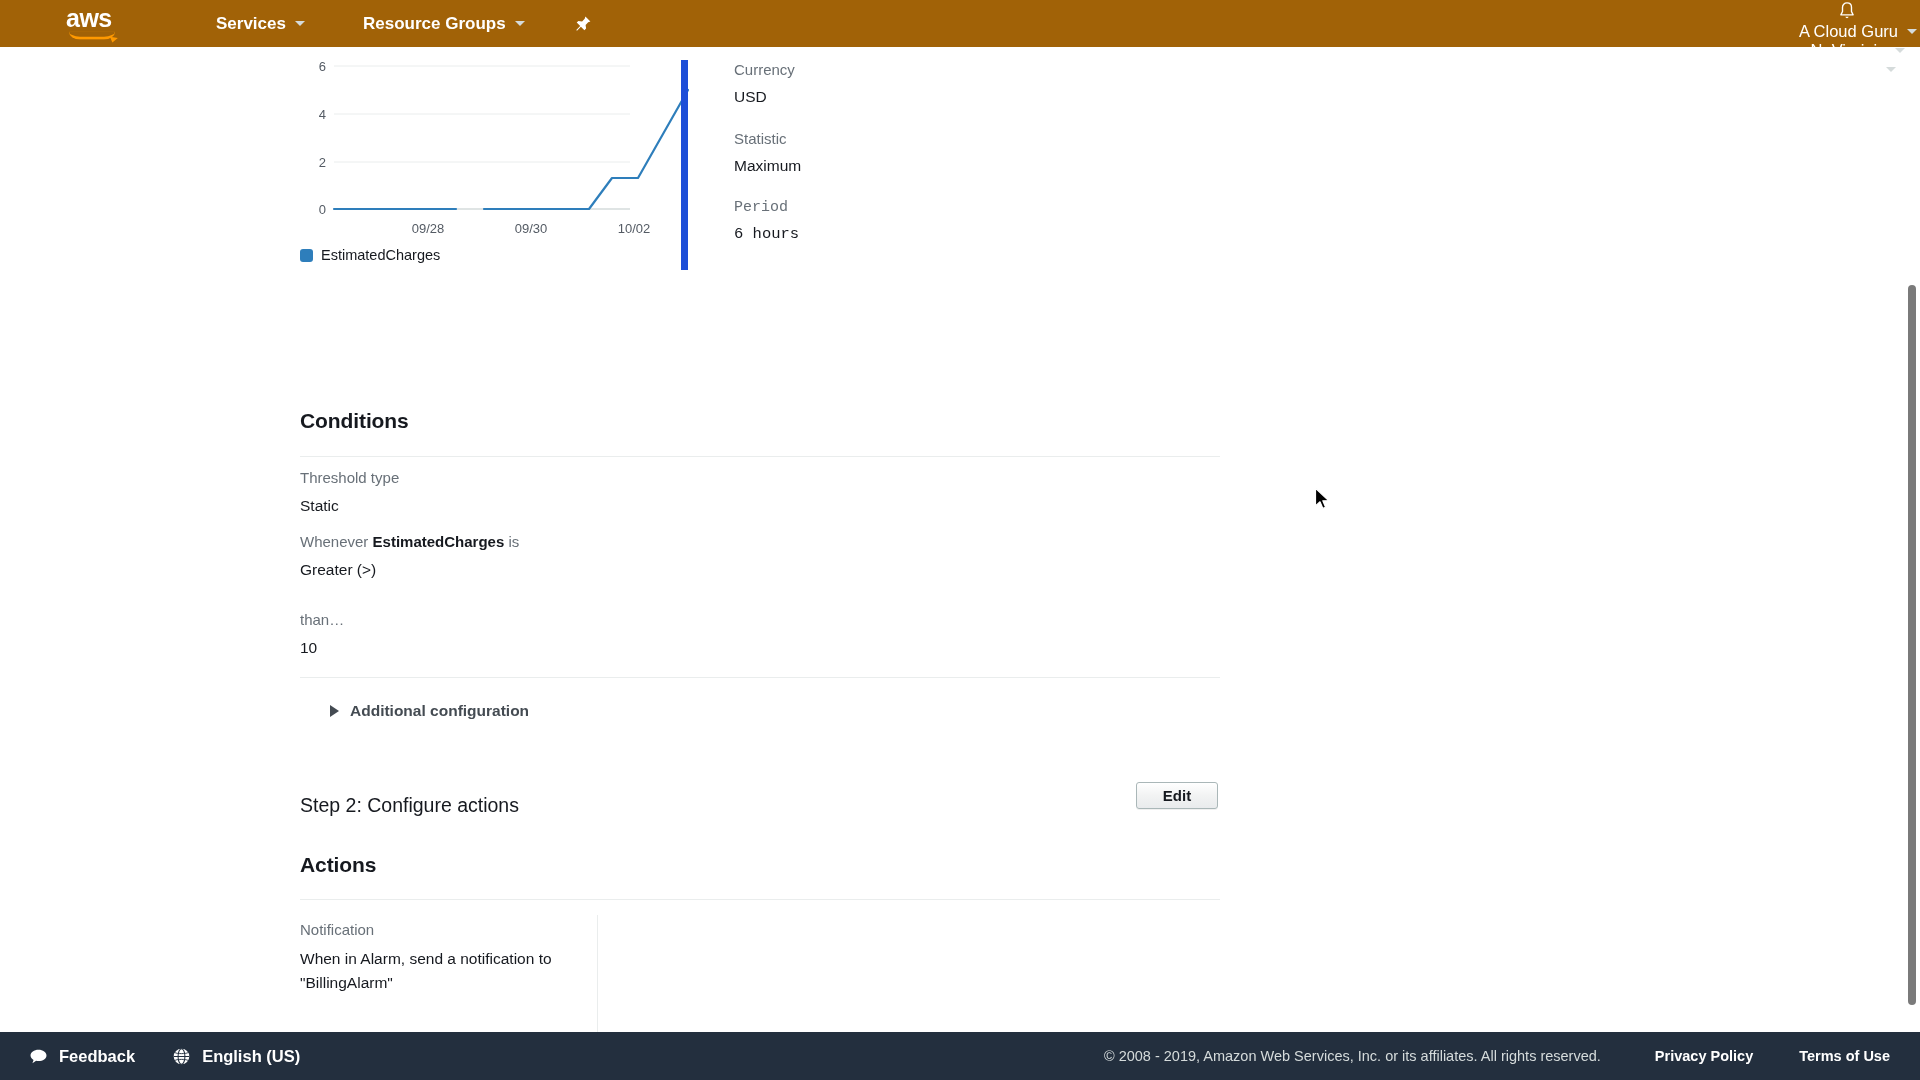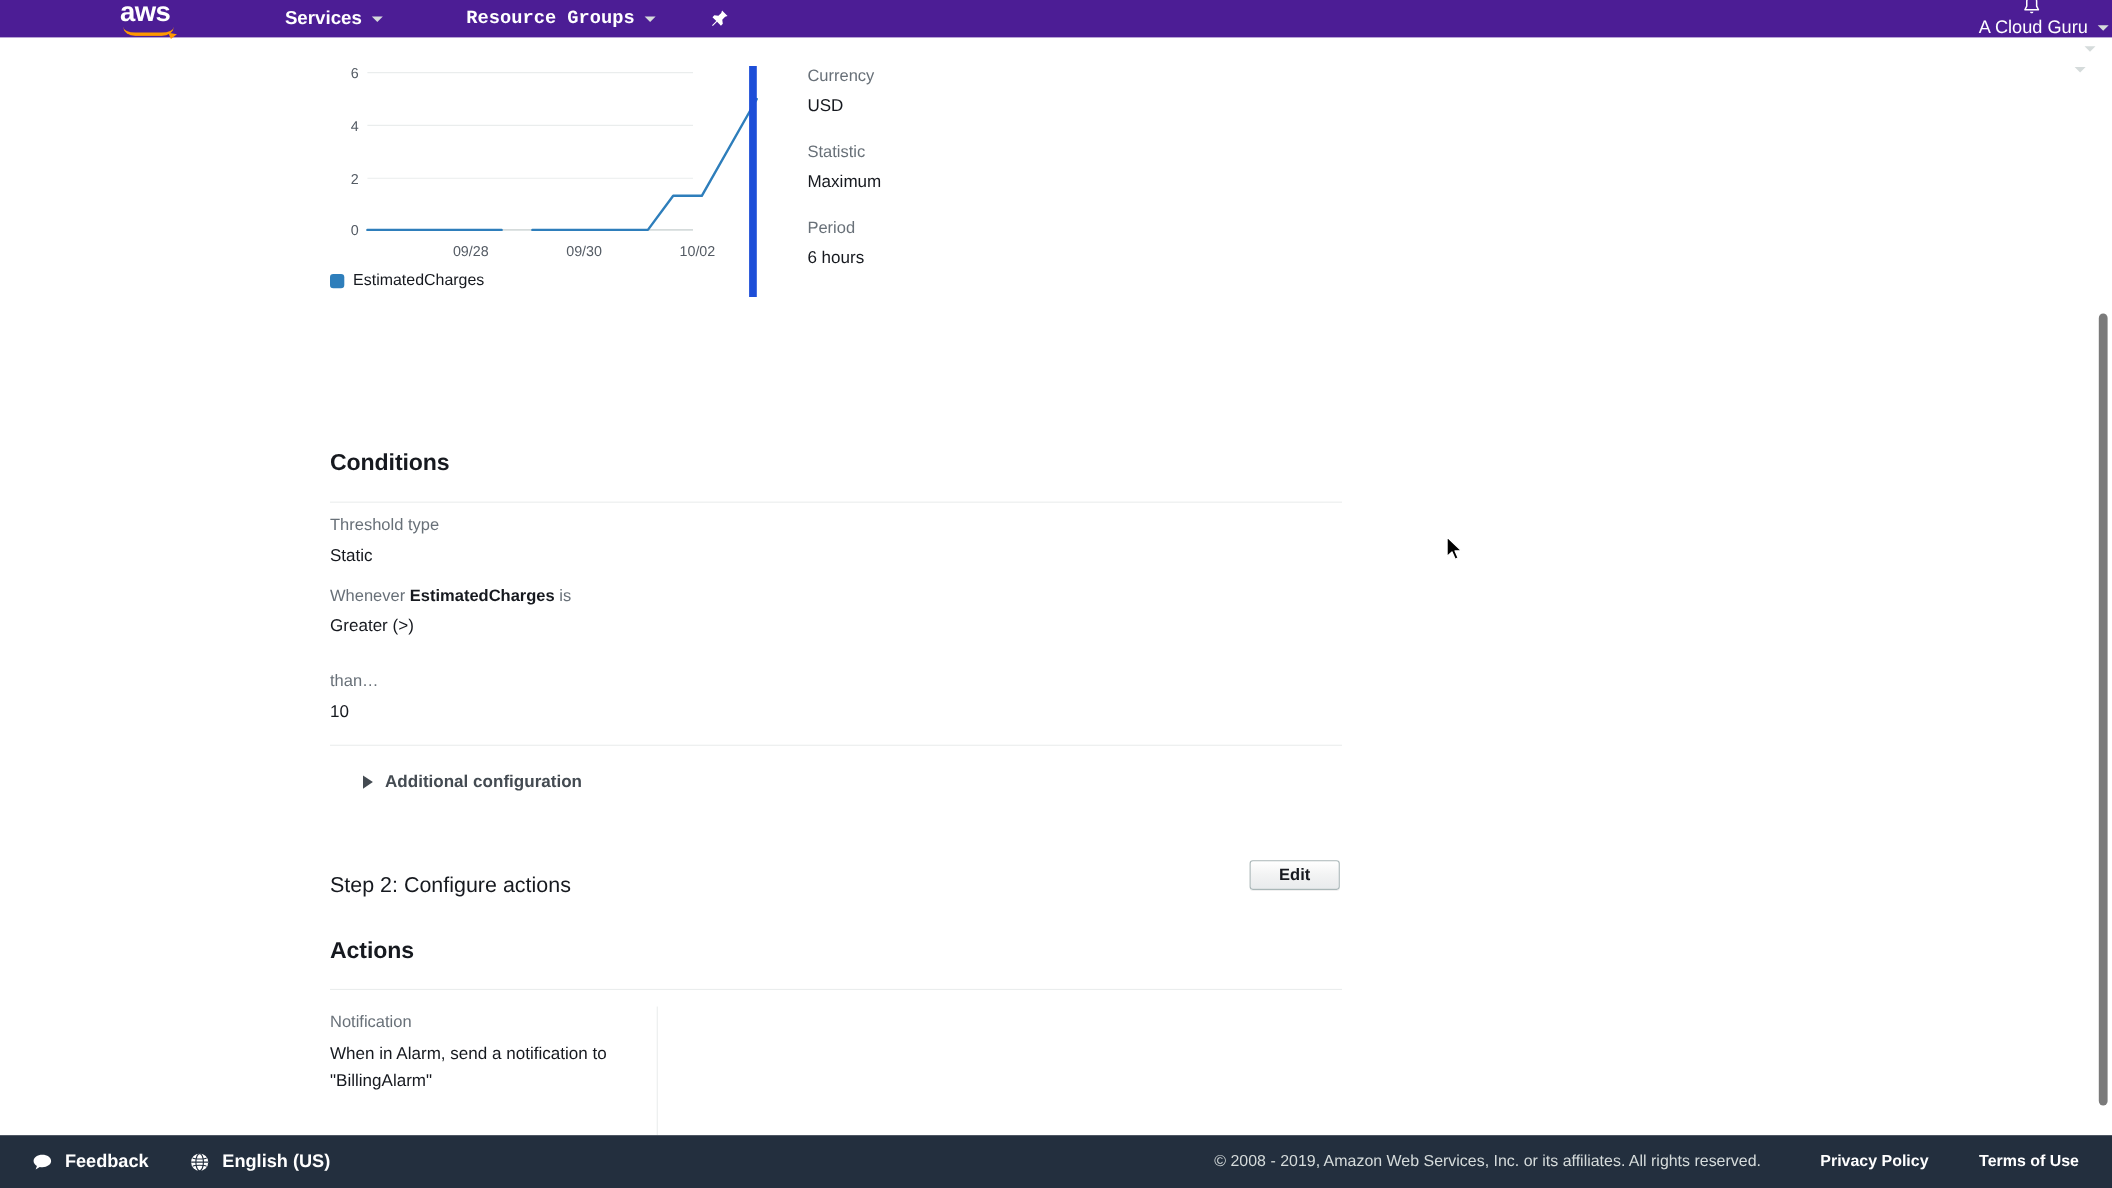--- a/index.html
+++ b/index.html
@@ -9,26 +9,25 @@
     overflow: hidden;
     background: #ffffff;
     font-family: "Liberation Sans", sans-serif;
     -webkit-font-smoothing: antialiased;
   }
 
   
   .topnav {
     position: absolute;
     top: 0; left: 0;
-    width: 1920px; height: 34px;
-    background: #4c1d95;
+    width: 1920px; height: 47px;
+    background: #a16207;
     display: flex;
     align-items: center;
     z-index: 40;
-    padding-left: 43px;
   }
   .aws-logo {
     margin-left: 66px;
     width: 56px; height: 34px;
     position: relative;
     display: block;
   }
   .aws-logo .wordmark {
     color: #ffffff;
     font-size: 25px;
@@ -60,21 +59,21 @@
     font-size: 17px;
     font-weight: 700;
     display: flex;
     align-items: center;
     height: 47px;
     padding: 0 3px;
     cursor: pointer;
     white-space: nowrap;
   }
   .nav-services { margin-left: 91px; }
-  .nav-resource { margin-left: 70px; font-family: Liberation Mono, monospace; }
+  .nav-resource { margin-left: 52px; }
   .caret {
     display: inline-block;
     margin-left: 9px;
     width: 0; height: 0;
     border-left: 5px solid transparent;
     border-right: 5px solid transparent;
     border-top: 5px solid #d5dbdb;
   }
   .pin-icon {
     margin-left: 44px;
@@ -143,21 +142,21 @@
   }
   .details-box {
     position: absolute;
     left: 381px; top: 13px;
     width: 440px;
     padding-left: 46px;
     border-left: 7px solid #1d4ed8;
     height: 210px;
   }
   .field { margin-bottom: 22px; }
-  .field:last-child { margin-bottom: 17px; }
+  .field:last-child { margin-bottom: 17px; font-family: Liberation Mono, monospace; }
   .field-label {
     font-size: 15px;
     color: #687078;
     margin-bottom: 6px;
     line-height: 20px;
   }
   .field-value {
     font-size: 15.5px;
     color: #16191f;
     line-height: 21px;

